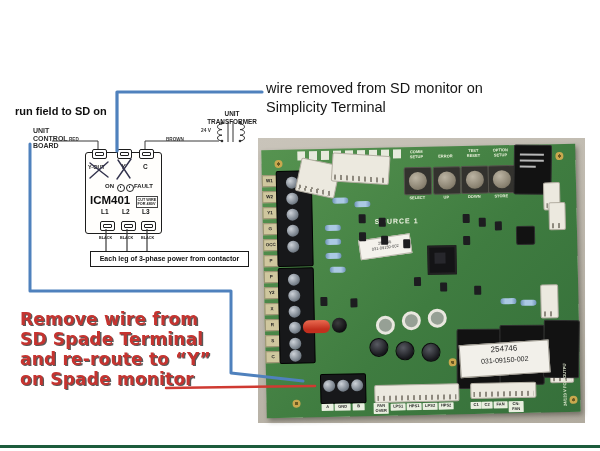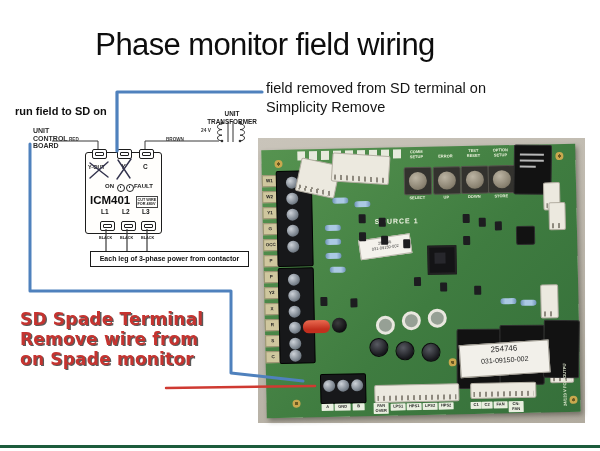--- a/index.html
+++ b/index.html
@@ -86,25 +86,24 @@
   .logo{position:absolute;left:112px;top:70px;font-size:7px;font-weight:bold;color:#eef3e2;letter-spacing:1px;}
 
   svg.overlay{position:absolute;left:0;top:0;z-index:40;pointer-events:none;}
   .z10{z-index:10;}
 </style>
 </head>
 <body>
 
 <div class="slide">
 
-  <div class="t-title">Phase monitor field wiring</div>
 
   <div class="note-top">
-    <div>field removed from SD terminal on</div>
-    <div>Simplicity Remove</div>
+    <div>wire removed from SD monitor on</div>
+    <div>Simplicity Terminal</div>
   </div>
 
   <div class="run-note">run field to SD on</div>
   <div class="ucb">
     <div>UNIT</div>
     <div>CONTROL</div>
     <div>BOARD</div>
   </div>
 
   <div class="wire-lbl" style="left:68px;top:137px;">RED</div>
@@ -147,22 +146,23 @@
   <div class="lug" style="left:121px;top:221px;"></div>
   <div class="lug" style="left:141px;top:221px;"></div>
 
   <div class="blk" style="left:99px;">BLACK</div>
   <div class="blk" style="left:120px;">BLACK</div>
   <div class="blk" style="left:141px;">BLACK</div>
 
   <div class="contactor">Each leg of 3-phase power from contactor</div>
 
   <div class="red-note">
+    <div>Remove wire from</div>
     <div>SD Spade Terminal</div>
-    <div>Remove wire from</div>
+    <div>and re-route to “Y”</div>
     <div>on Spade monitor</div>
   </div>
 
   <div class="photo">
     <div class="pcb">
 
       <div class="goldhole" style="left:13px;top:10px;"></div>
       <div class="goldhole" style="left:294px;top:8px;"></div>
       <div class="goldhole" style="left:26px;top:250px;"></div>
       <div class="goldhole" style="left:183px;top:212px;"></div>

